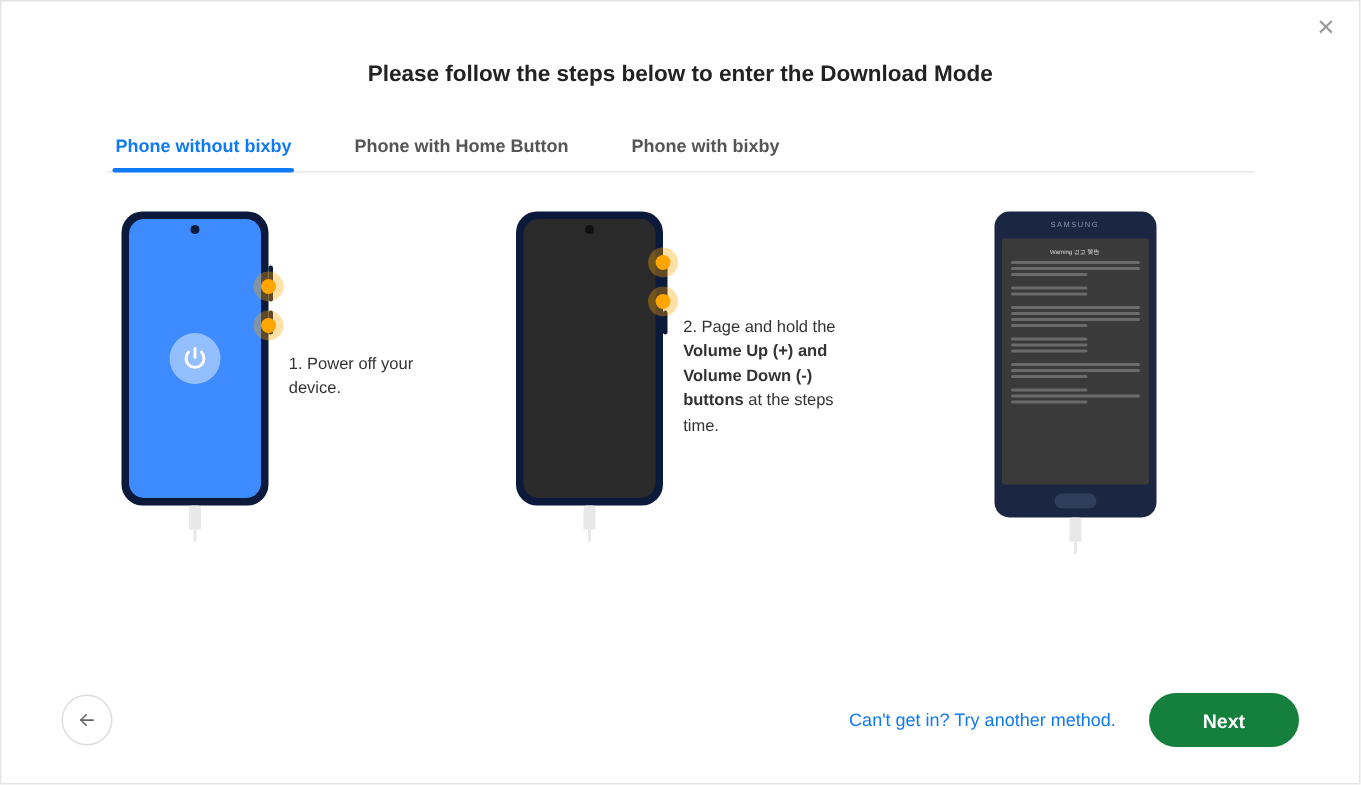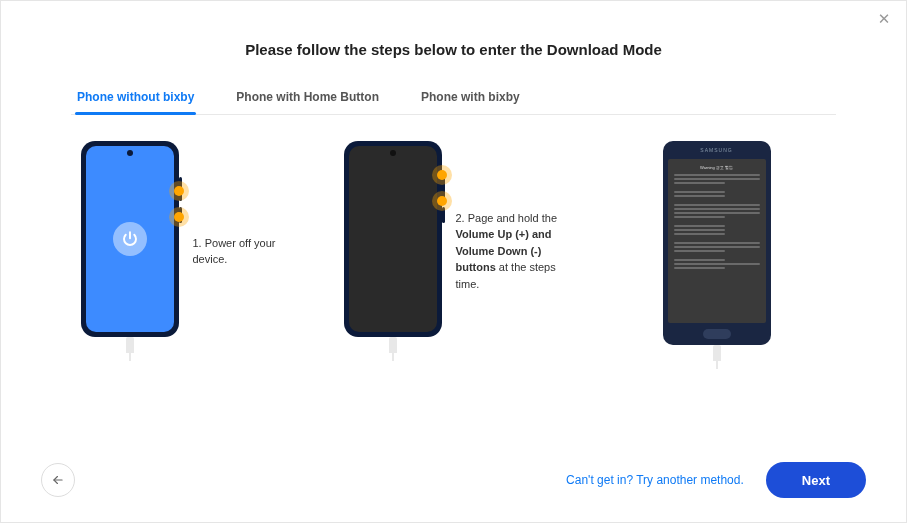--- a/index.html
+++ b/index.html
@@ -251,21 +251,21 @@
 }
 .spacer { flex: 1; }
 .link {
   font-size: 12px;
   color: #0f7af5;
   cursor: pointer;
   margin-right: 22px;
   margin-left: 40px;
 }
 .next-btn {
-  background: #1d4ed8;
+  background: #15803d;
   color: #fff;
   border: none;
   border-radius: 20px;
   height: 36px;
   padding: 0 36px;
   font-size: 13px;
   font-weight: 600;
   cursor: pointer;
 }
 </style>

